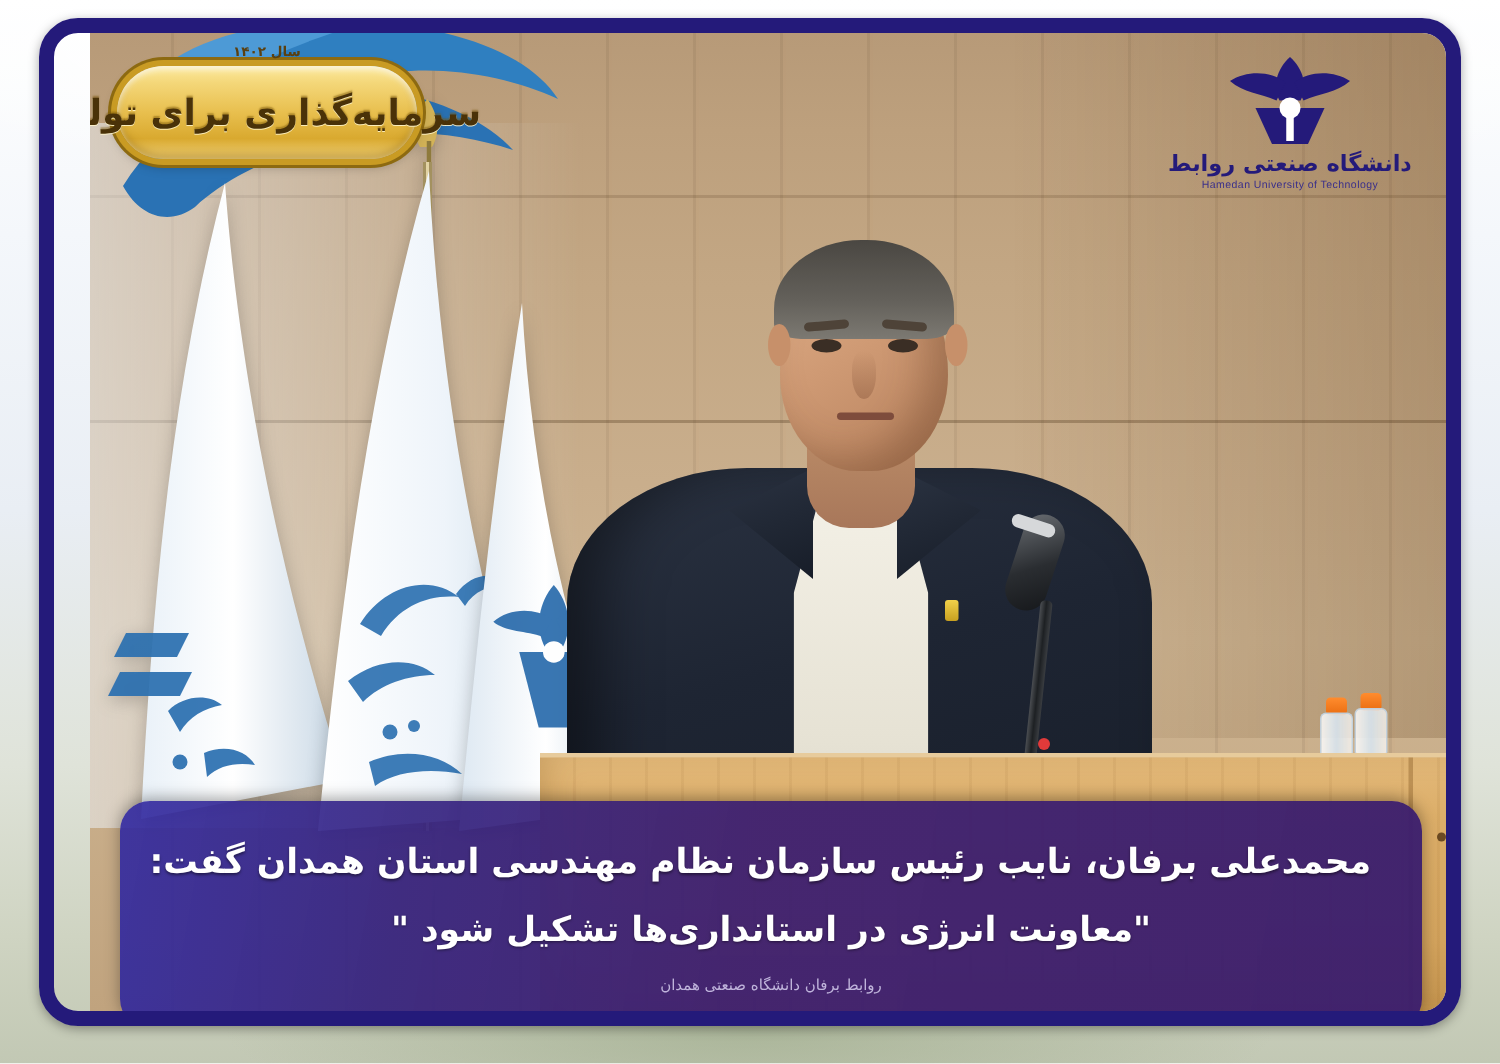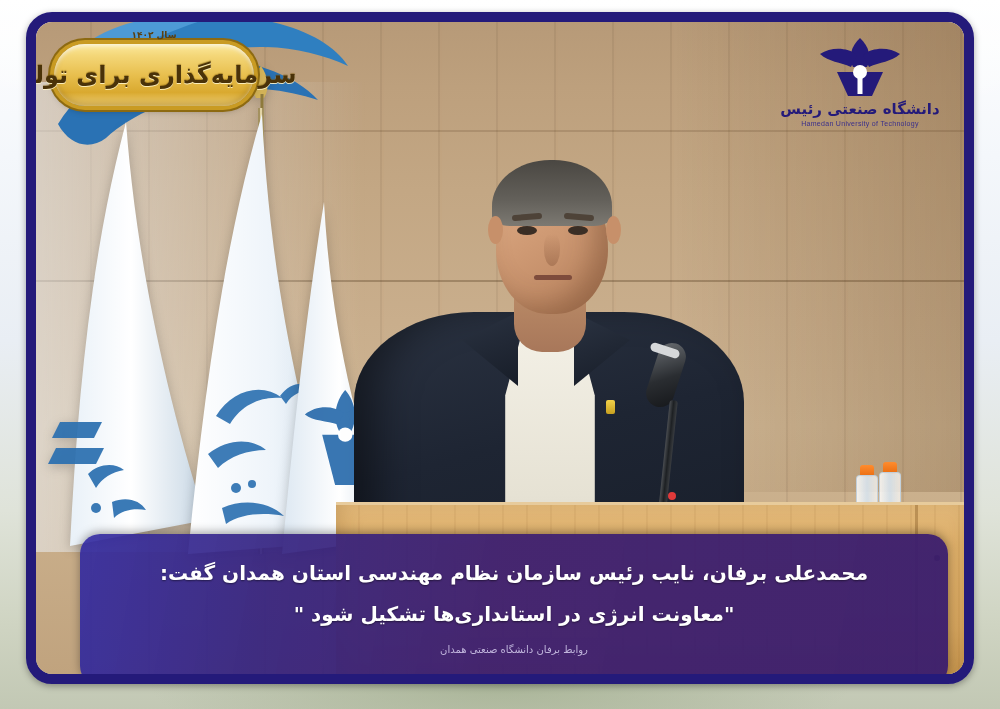--- a/index.html
+++ b/index.html
@@ -39,20 +39,21 @@
 
   
   #photo{
     position:absolute; inset:0;
     background:
       
       linear-gradient(to bottom,
         #b79a78 0%, #bda07d 10%, #c3a784 26%,
         #c9ae8c 46%, #cdb492 62%, #c9ae8a 78%, #c0a37e 100%);
     overflow:hidden;
+    margin-left:24px;
   }
   
   .panelseams{
     position:absolute; inset:0;
     background:repeating-linear-gradient(to right,
       rgba(0,0,0,0) 0 54px,
       rgba(90,60,30,.10) 54px 56px,
       rgba(255,240,215,.10) 56px 58px);
     mix-blend-mode:multiply; opacity:.75;
   }
@@ -258,21 +259,21 @@
        rgba(48,40,160,.90) 0%,
        rgba(52,34,128,.92) 22%,
        rgba(60,30,112,.94) 48%,
        rgba(58,29,110,.95) 100%);
     box-shadow:0 -2px 10px rgba(0,0,0,.35);
     padding:26px 34px 0;
     text-align:center;
     color:#ffffff;
   }
   .cap-line{
-    font-size:20px; font-weight:700; line-height:1.35;
+    font-size:23px; font-weight:700; line-height:1.35;
     text-shadow:0 1px 2px rgba(0,0,0,.45);
     white-space:nowrap;
   }
   .cap-line.l1{ margin-bottom:14px; }
   #cap-credit{
     margin-top:16px;
     font-size:10px; color:#cdc4e8; opacity:.9;
     letter-spacing:.4px;
   }
 </style>
@@ -415,21 +416,21 @@
         <svg width="86" height="62" viewBox="0 0 86 62">
           <g fill="#241a7a">
             <path d="M43,2 C34,10 31,22 36,31 L50,31 C55,22 52,10 43,2 Z"></path>
             <path d="M3,18 C14,11 30,11 40,19 L34,31 C23,26 12,26 3,18 Z"></path>
             <path d="M83,18 C72,11 56,11 46,19 L52,31 C63,26 74,26 83,18 Z"></path>
             <path d="M20,36 L66,36 L55,60 L31,60 Z"></path>
             <circle cx="43" cy="36" r="7" fill="#ffffff"></circle>
             <rect x="40.5" y="36" width="5" height="22" fill="#ffffff"></rect>
           </g>
         </svg>
-        <div id="uni-fa">دانشگاه صنعتی رئیس</div>
+        <div id="uni-fa">دانشگاه صنعتی روابط</div>
         <div id="uni-en">Hamedan University of Technology</div>
       </div>
 
     </div>
 
     <div id="caption">
       <div class="cap-line l1">محمدعلی برفان، نایب رئیس سازمان نظام مهندسی استان همدان گفت:</div>
       <div class="cap-line l2">"معاونت انرژی در استانداری‌ها تشکیل شود "</div>
       <div id="cap-credit">روابط برفان دانشگاه صنعتی همدان</div>
     </div>

